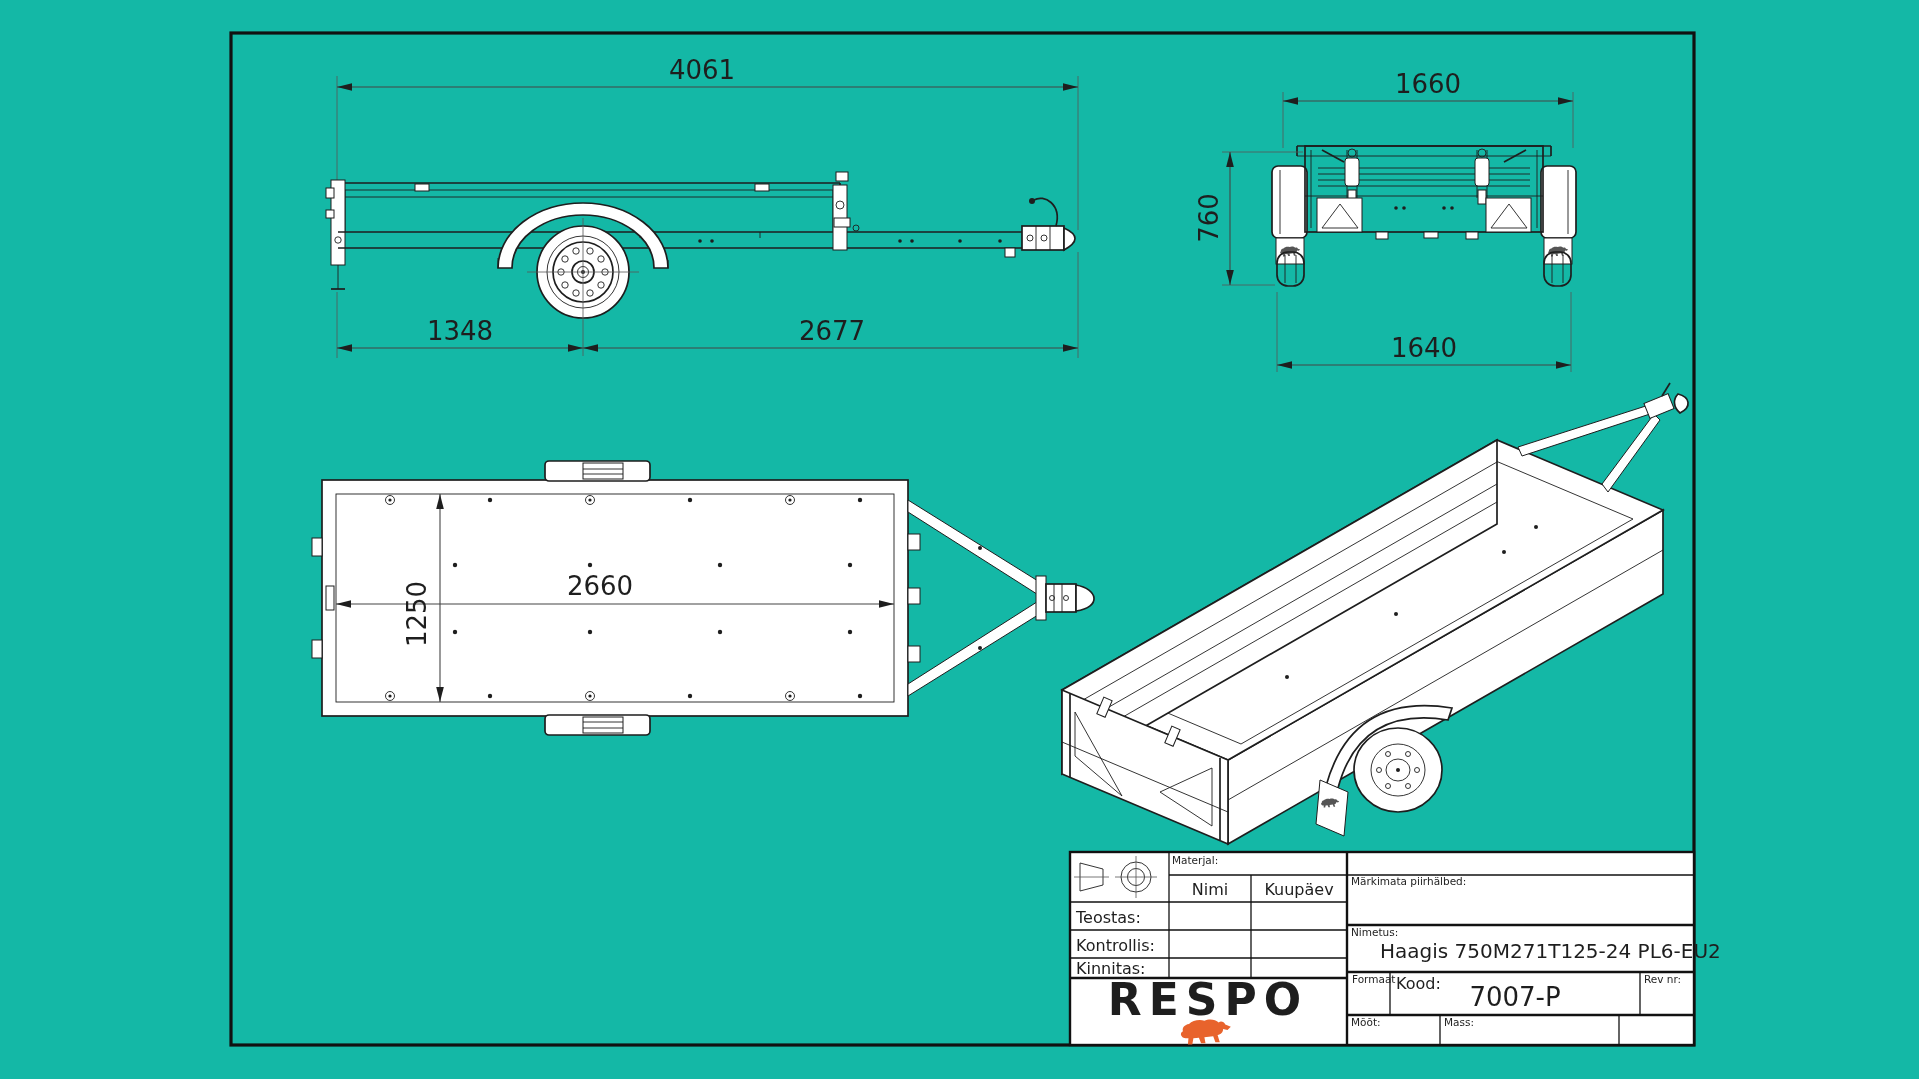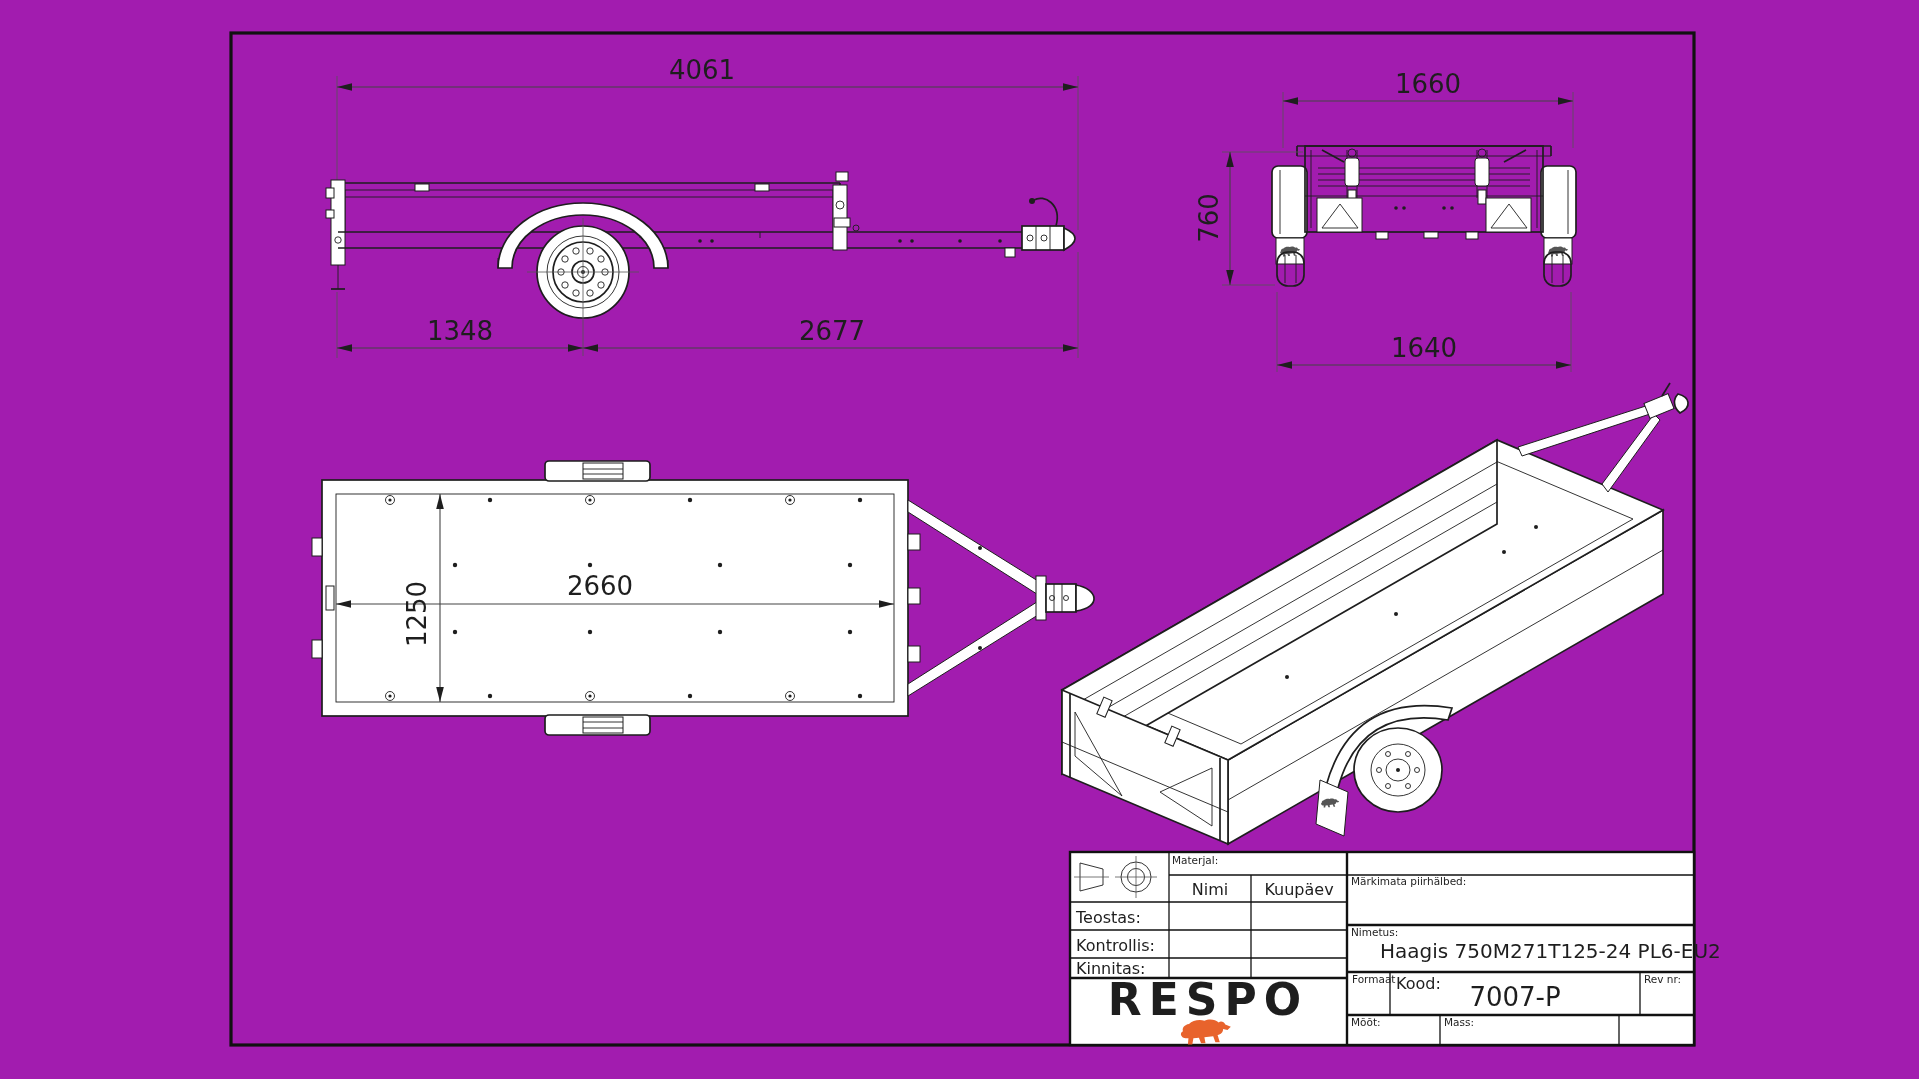--- a/index.html
+++ b/index.html
@@ -1,16 +1,16 @@
 <!DOCTYPE html>
 <html><head>
 <meta charset="utf-8">
 <style>
   html,body{margin:0;padding:0;background:#ffffff;}
-  .sheet{position:relative;width:1919px;height:1079px;background:#a21caf;overflow:hidden;}
+  .sheet{position:relative;width:1919px;height:1079px;background:#14b8a6;overflow:hidden;}
   svg{display:block;}
   text{font-family:"DejaVu Sans","Liberation Sans",sans-serif;fill:#1e1e1e;}
   
   .ol{stroke:#1e1e1e;stroke-width:1.7;fill:none;}               
   .tl{stroke:#1e1e1e;stroke-width:0.9;fill:none;}               
   .dl{stroke:#444;stroke-width:1.1;fill:none;}                  
   .cl{stroke:#555;stroke-width:0.8;fill:none;}                  
   .fw{fill:#ffffff;stroke:#1e1e1e;stroke-width:1.7;}            
   .fwt{fill:#ffffff;stroke:#1e1e1e;stroke-width:1;}
   .blk{fill:#1e1e1e;stroke:none;}

